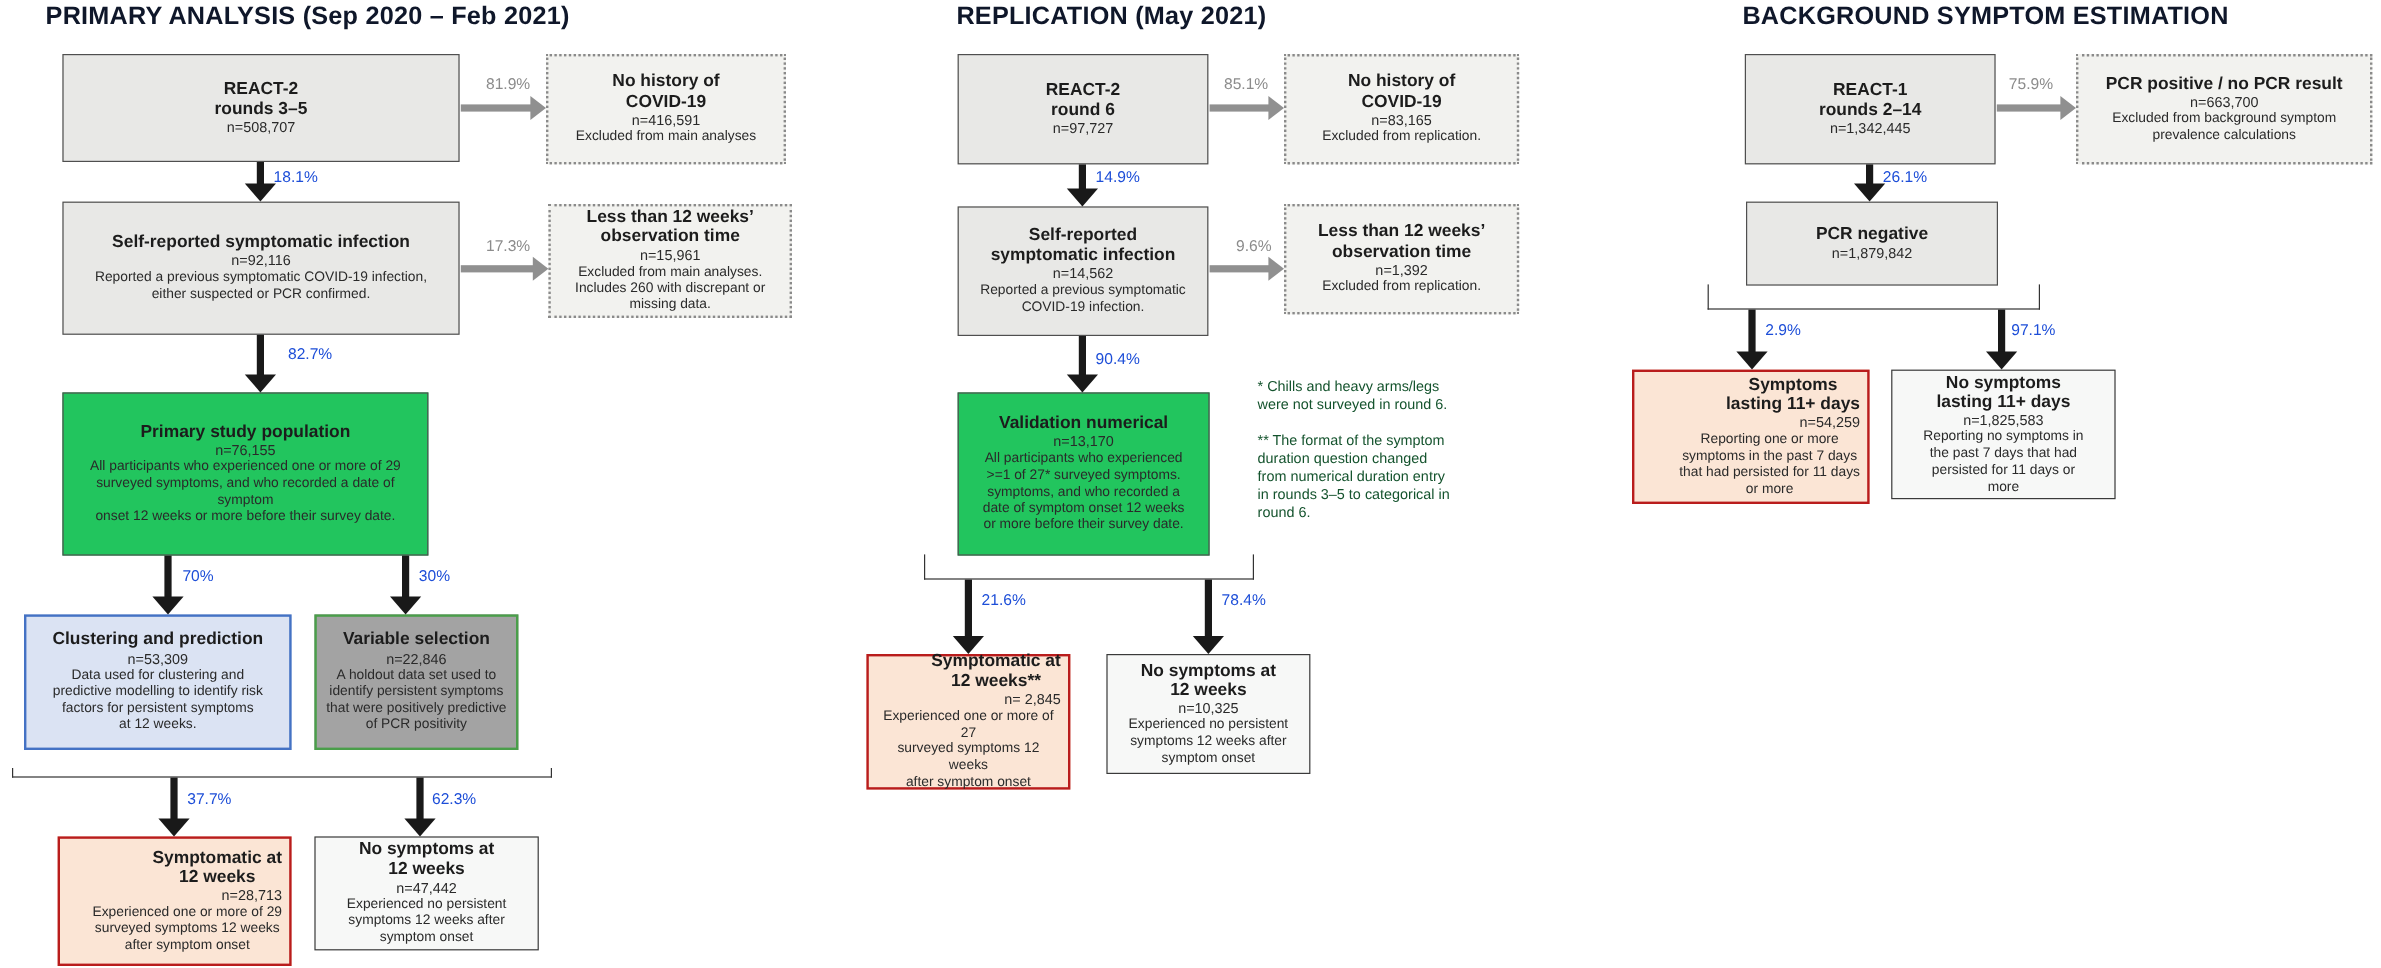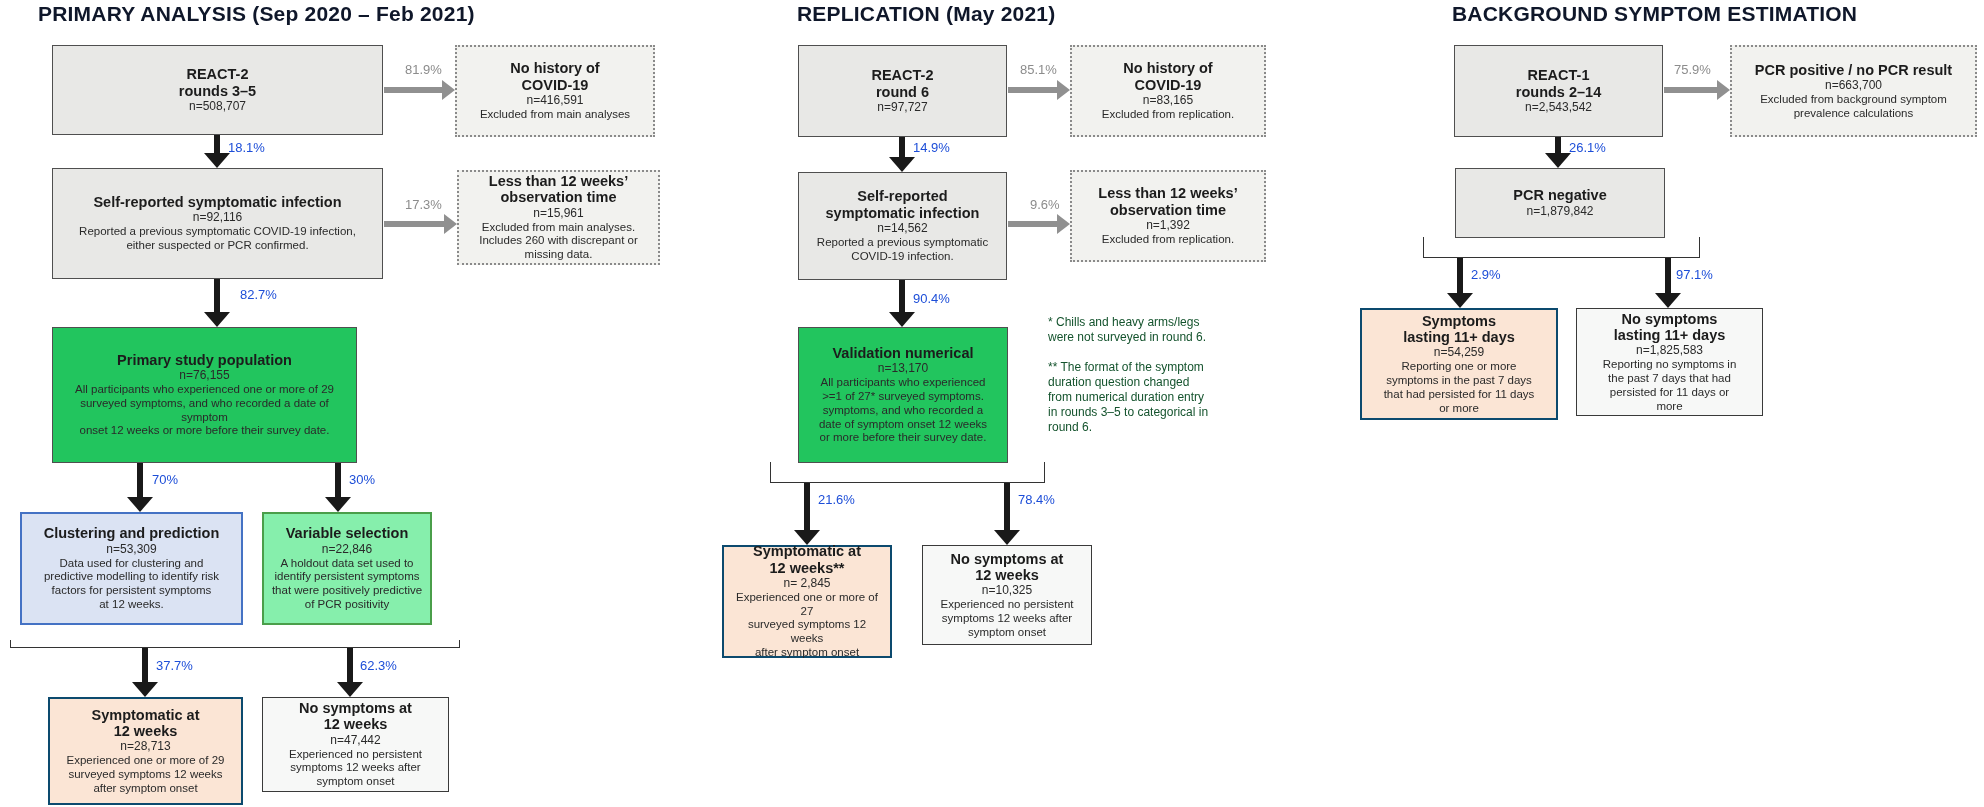--- a/index.html
+++ b/index.html
@@ -15,22 +15,22 @@
     position:absolute;box-sizing:border-box;display:flex;flex-direction:column;
     justify-content:center;align-items:center;text-align:center;padding:4px 6px;
   }
   .box .t{font-size:14.5px;font-weight:bold;line-height:1.12;white-space:pre-line;color:#1c1c1c;}
   .box .n{font-size:12px;line-height:1.25;color:#2a2a2a;}
   .box .b{font-size:11.5px;line-height:1.2;white-space:pre-line;color:#2a2a2a;}
   .gray  {background:#e8e8e6;border:1.6px solid #4f4f4f;}
   .dotted{background:#f2f2ef;border:2px dotted #8a8a8a;}
   .lav   {background:#22c55e;border:1.6px solid #4f4f4f;}
   .blue  {background:#dbe3f3;border:2px solid #4472c4;}
-  .green {background:#86efac;border:2px solid #4a9e4a;}
-  .orange{background:#fbe5d5;border:2px solid #0c4a6e;}
+  .green {background:#a3a3a3;border:2px solid #4a9e4a;}
+  .orange{background:#fbe5d5;border:2px solid #b91c1c;align-items:flex-end;}
   .white {background:#f7f8f7;border:1.6px solid #3a3a3a;}
   .varrow{position:absolute;width:26px;margin-left:-13px;}
   .varrow .shaft{position:absolute;left:50%;top:0;bottom:13px;width:6px;margin-left:-3px;background:#191919;}
   .varrow .head{position:absolute;bottom:0;left:50%;margin-left:-13px;width:0;height:0;
     border-left:13px solid transparent;border-right:13px solid transparent;border-top:15px solid #191919;}
   .harrow{position:absolute;height:22px;margin-top:-11px;}
   .harrow .shaft{position:absolute;left:0;right:11px;top:50%;margin-top:-3px;height:6px;background:#909090;}
   .harrow .head{position:absolute;right:0;top:50%;margin-top:-10px;width:0;height:0;
     border-top:10px solid transparent;border-bottom:10px solid transparent;border-left:13px solid #909090;}
   .bracket{position:absolute;border:1.6px solid #333;border-top:none;box-sizing:border-box;}
@@ -259,21 +259,21 @@
   <div class="pct g" style="left:1030px;top:197px">9.6%</div>
   <div class="pct k" style="left:913px;top:291px">90.4%</div>
   <div class="pct k" style="left:818px;top:492px">21.6%</div>
   <div class="pct k" style="left:1018px;top:492px">78.4%</div>
 
   <div class="heading" style="left:1452px;top:2px">BACKGROUND SYMPTOM ESTIMATION</div>
 
   <div class="box gray" style="left:1454px;top:45px;width:209px;height:92px">
     <div class="t">REACT-1
 rounds 2–14</div>
-    <div class="n">n=2,543,542</div>
+    <div class="n">n=1,342,445</div>
   </div>
 
   <div class="box dotted" style="left:1730px;top:45px;width:247px;height:92px">
     <div class="t">PCR positive / no PCR result</div>
     <div class="n">n=663,700</div>
     <div class="b">Excluded from background symptom
 prevalence calculations</div>
   </div>
 
   <div class="box gray" style="left:1455px;top:168px;width:210px;height:70px">

